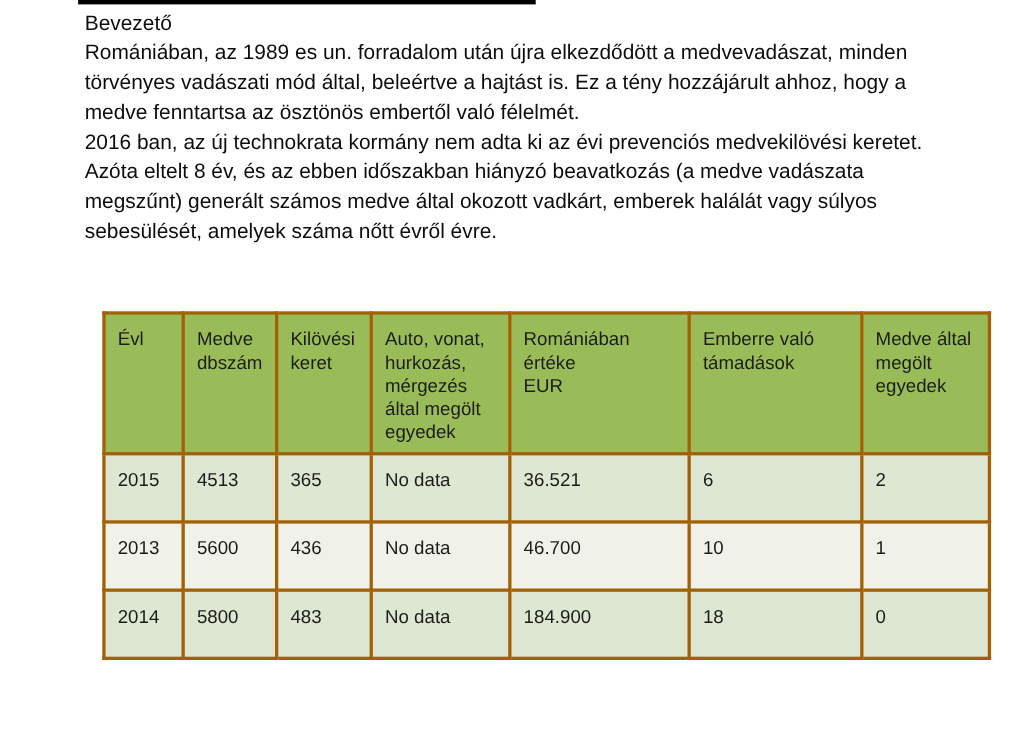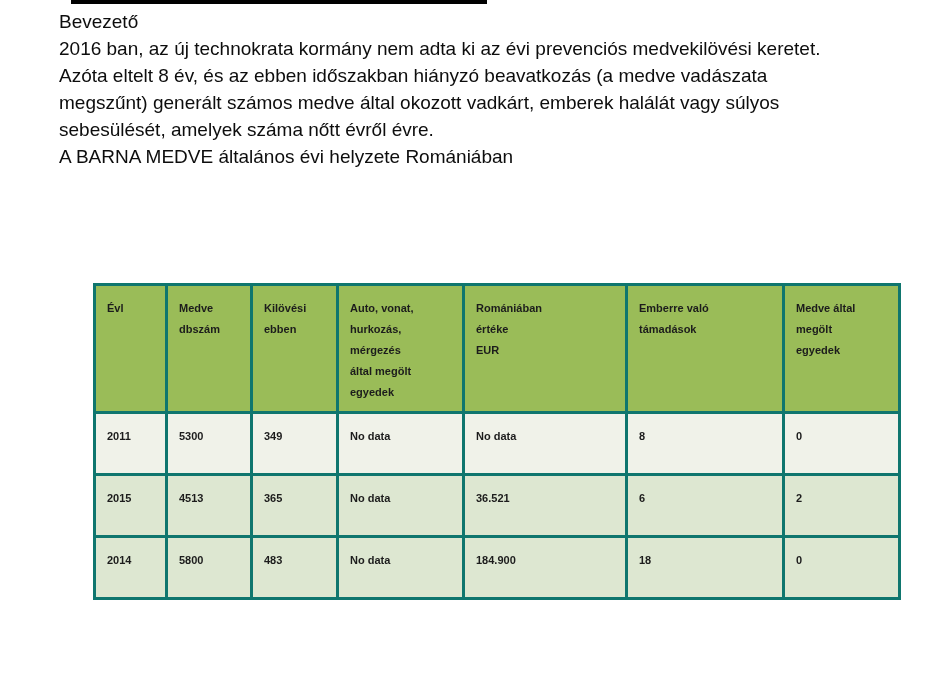--- a/index.html
+++ b/index.html
@@ -22,43 +22,43 @@
   .redacted-bar{
     position:absolute;
     left:71px;
     top:0;
     width:416px;
     height:4px;
     background:#000000;
   }
   .intro{
     position:absolute;
-    left:59px;
+    left:77px;
     top:8px;
     width:800px;
     font-size:19px;
     line-height:27px;
     color:#0d0d0d;
   }
   .intro p{margin:0;}
   .doc-table{
     position:absolute;
     left:93px;
     top:283px;
     width:805px;
     border-collapse:collapse;
     table-layout:fixed;
   }
   .doc-table th,
   .doc-table td{
-    border:3px solid #0f766e;
+    border:3px solid #a16207;
     vertical-align:top;
     text-align:left;
-    font-weight:bold;
-    font-size:11px;
+    font-weight:normal;
+    font-size:17px;
     line-height:21px;
     color:var(--ink);
     padding:12px 8px 8px 11px;
   }
   .doc-table th{
     background:var(--header-bg);
     height:107px;
     white-space:pre-line;
   }
   .doc-table tbody tr td{height:62px;}
@@ -67,74 +67,74 @@
 </style>
 </head>
 <body>
 
 <div class="page">
 
   <div class="redacted-bar"></div>
 
   <div class="intro">
     <p>Bevezető</p>
+    <p>Romániában, az 1989 es un. forradalom után újra elkezdődött a medvevadászat, minden törvényes vadászati mód által, beleértve a hajtást is. Ez a tény hozzájárult ahhoz, hogy a medve fenntartsa az ösztönös embertől való félelmét.</p>
     <p>2016 ban, az új technokrata kormány nem adta ki az évi prevenciós medvekilövési keretet. Azóta eltelt 8 év, és az ebben időszakban hiányzó beavatkozás (a medve vadászata megszűnt) generált számos medve által okozott vadkárt, emberek halálát vagy súlyos sebesülését, amelyek száma nőtt évről évre.</p>
-    <p>A BARNA MEDVE általános évi helyzete Romániában</p>
   </div>
 
   <table class="doc-table">
     <colgroup>
       <col style="width:72px">
       <col style="width:85px">
       <col style="width:86px">
       <col style="width:126px">
       <col style="width:163px">
       <col style="width:157px">
       <col style="width:116px">
     </colgroup>
     <thead>
       <tr>
         <th>Évl</th>
         <th>Medve
 dbszám</th>
         <th>Kilövési
-ebben</th>
+keret</th>
         <th>Auto, vonat,
 hurkozás,
 mérgezés
 által megölt
 egyedek</th>
         <th>Romániában
 értéke
 EUR</th>
         <th>Emberre való
 támadások</th>
         <th>Medve által
 megölt
 egyedek</th>
       </tr>
     </thead>
     <tbody>
-      <tr class="row-light">
-        <td>2011</td>
-        <td>5300</td>
-        <td>349</td>
-        <td>No data</td>
-        <td>No data</td>
-        <td>8</td>
-        <td>0</td>
-      </tr>
       <tr class="row-dark">
         <td>2015</td>
         <td>4513</td>
         <td>365</td>
         <td>No data</td>
         <td>36.521</td>
         <td>6</td>
         <td>2</td>
+      </tr>
+      <tr class="row-light">
+        <td>2013</td>
+        <td>5600</td>
+        <td>436</td>
+        <td>No data</td>
+        <td>46.700</td>
+        <td>10</td>
+        <td>1</td>
       </tr>
       <tr class="row-dark">
         <td>2014</td>
         <td>5800</td>
         <td>483</td>
         <td>No data</td>
         <td>184.900</td>
         <td>18</td>
         <td>0</td>
       </tr>

